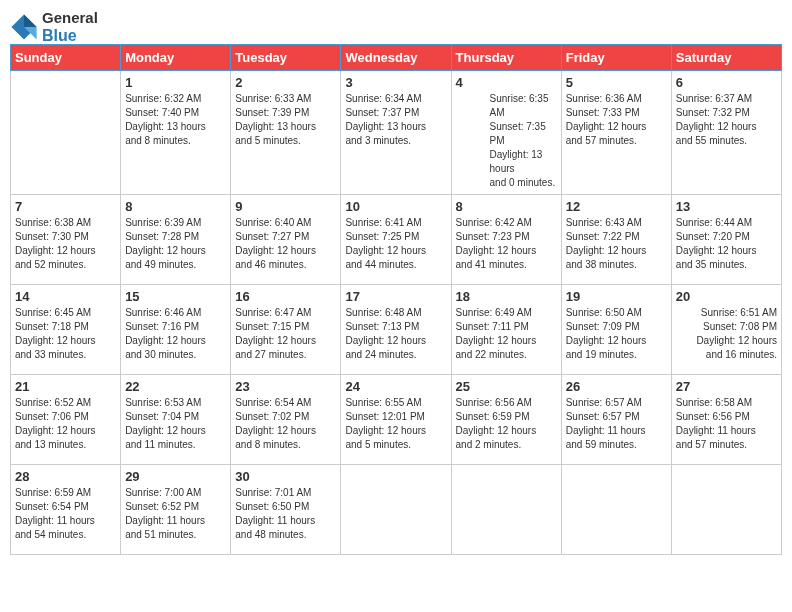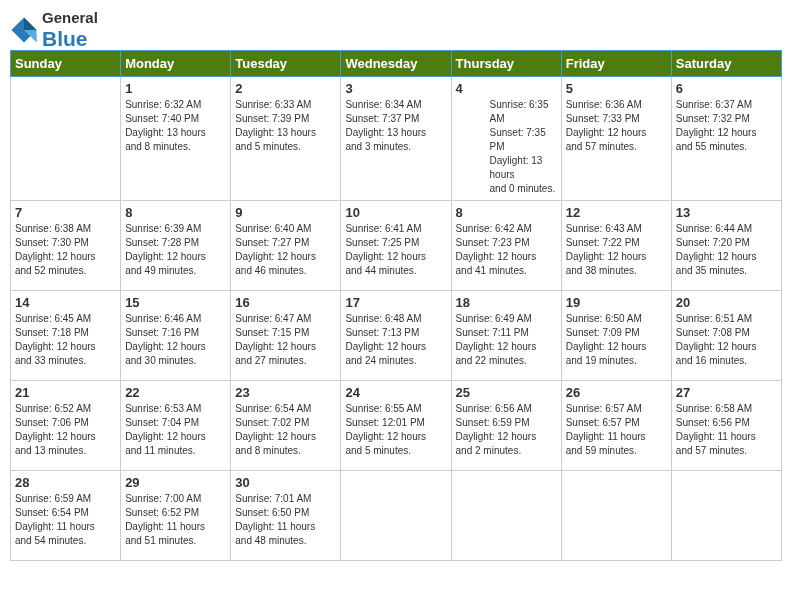--- a/index.html
+++ b/index.html
@@ -24,21 +24,21 @@
       display: flex;
       flex-direction: column;
       line-height: 1.1;
     }
     .logo-general {
       font-size: 15px;
       font-weight: bold;
       color: #333;
     }
     .logo-blue {
-      font-size: 21px;
+      font-size: 16px;
       font-weight: bold;
       color: #2a7ab8;
     }
     .logo-icon {
       width: 28px;
       height: 28px;
     }
     .title-area {
       text-align: right;
     }
@@ -50,21 +50,21 @@
     .location {
       font-size: 14px;
       color: #555;
     }
     .calendar {
       width: 100%;
       border-collapse: collapse;
       border: 1px solid #ccc;
     }
     .calendar th {
-      background-color: #4d7c0f;
+      background-color: #ef4444;
       color: #fff;
       font-size: 13px;
       font-weight: bold;
       padding: 5px 4px;
       text-align: left;
       border: 1px solid #4a9ad4;
     }
     .calendar td {
       border: 1px solid #ccc;
       vertical-align: top;
@@ -251,21 +251,21 @@
         </td>
         <td>
           <div class="day-number">19</div>
           <div class="day-info" style="white-space: pre-line;">Sunrise: 6:50 AM
 Sunset: 7:09 PM
 Daylight: 12 hours
 and 19 minutes.</div>
         </td>
         <td>
           <div class="day-number">20</div>
-          <div class="day-info" style="white-space: pre-line;">Sunrise: 6:51 AM
+          <div class="day-info" style="white-space: pre-line; text-align: right;">Sunrise: 6:51 AM
 Sunset: 7:08 PM
 Daylight: 12 hours
 and 16 minutes.</div>
         </td>
       </tr>
       <tr>
         <td>
           <div class="day-number">21</div>
           <div class="day-info" style="white-space: pre-line;">Sunrise: 6:52 AM
 Sunset: 7:06 PM

